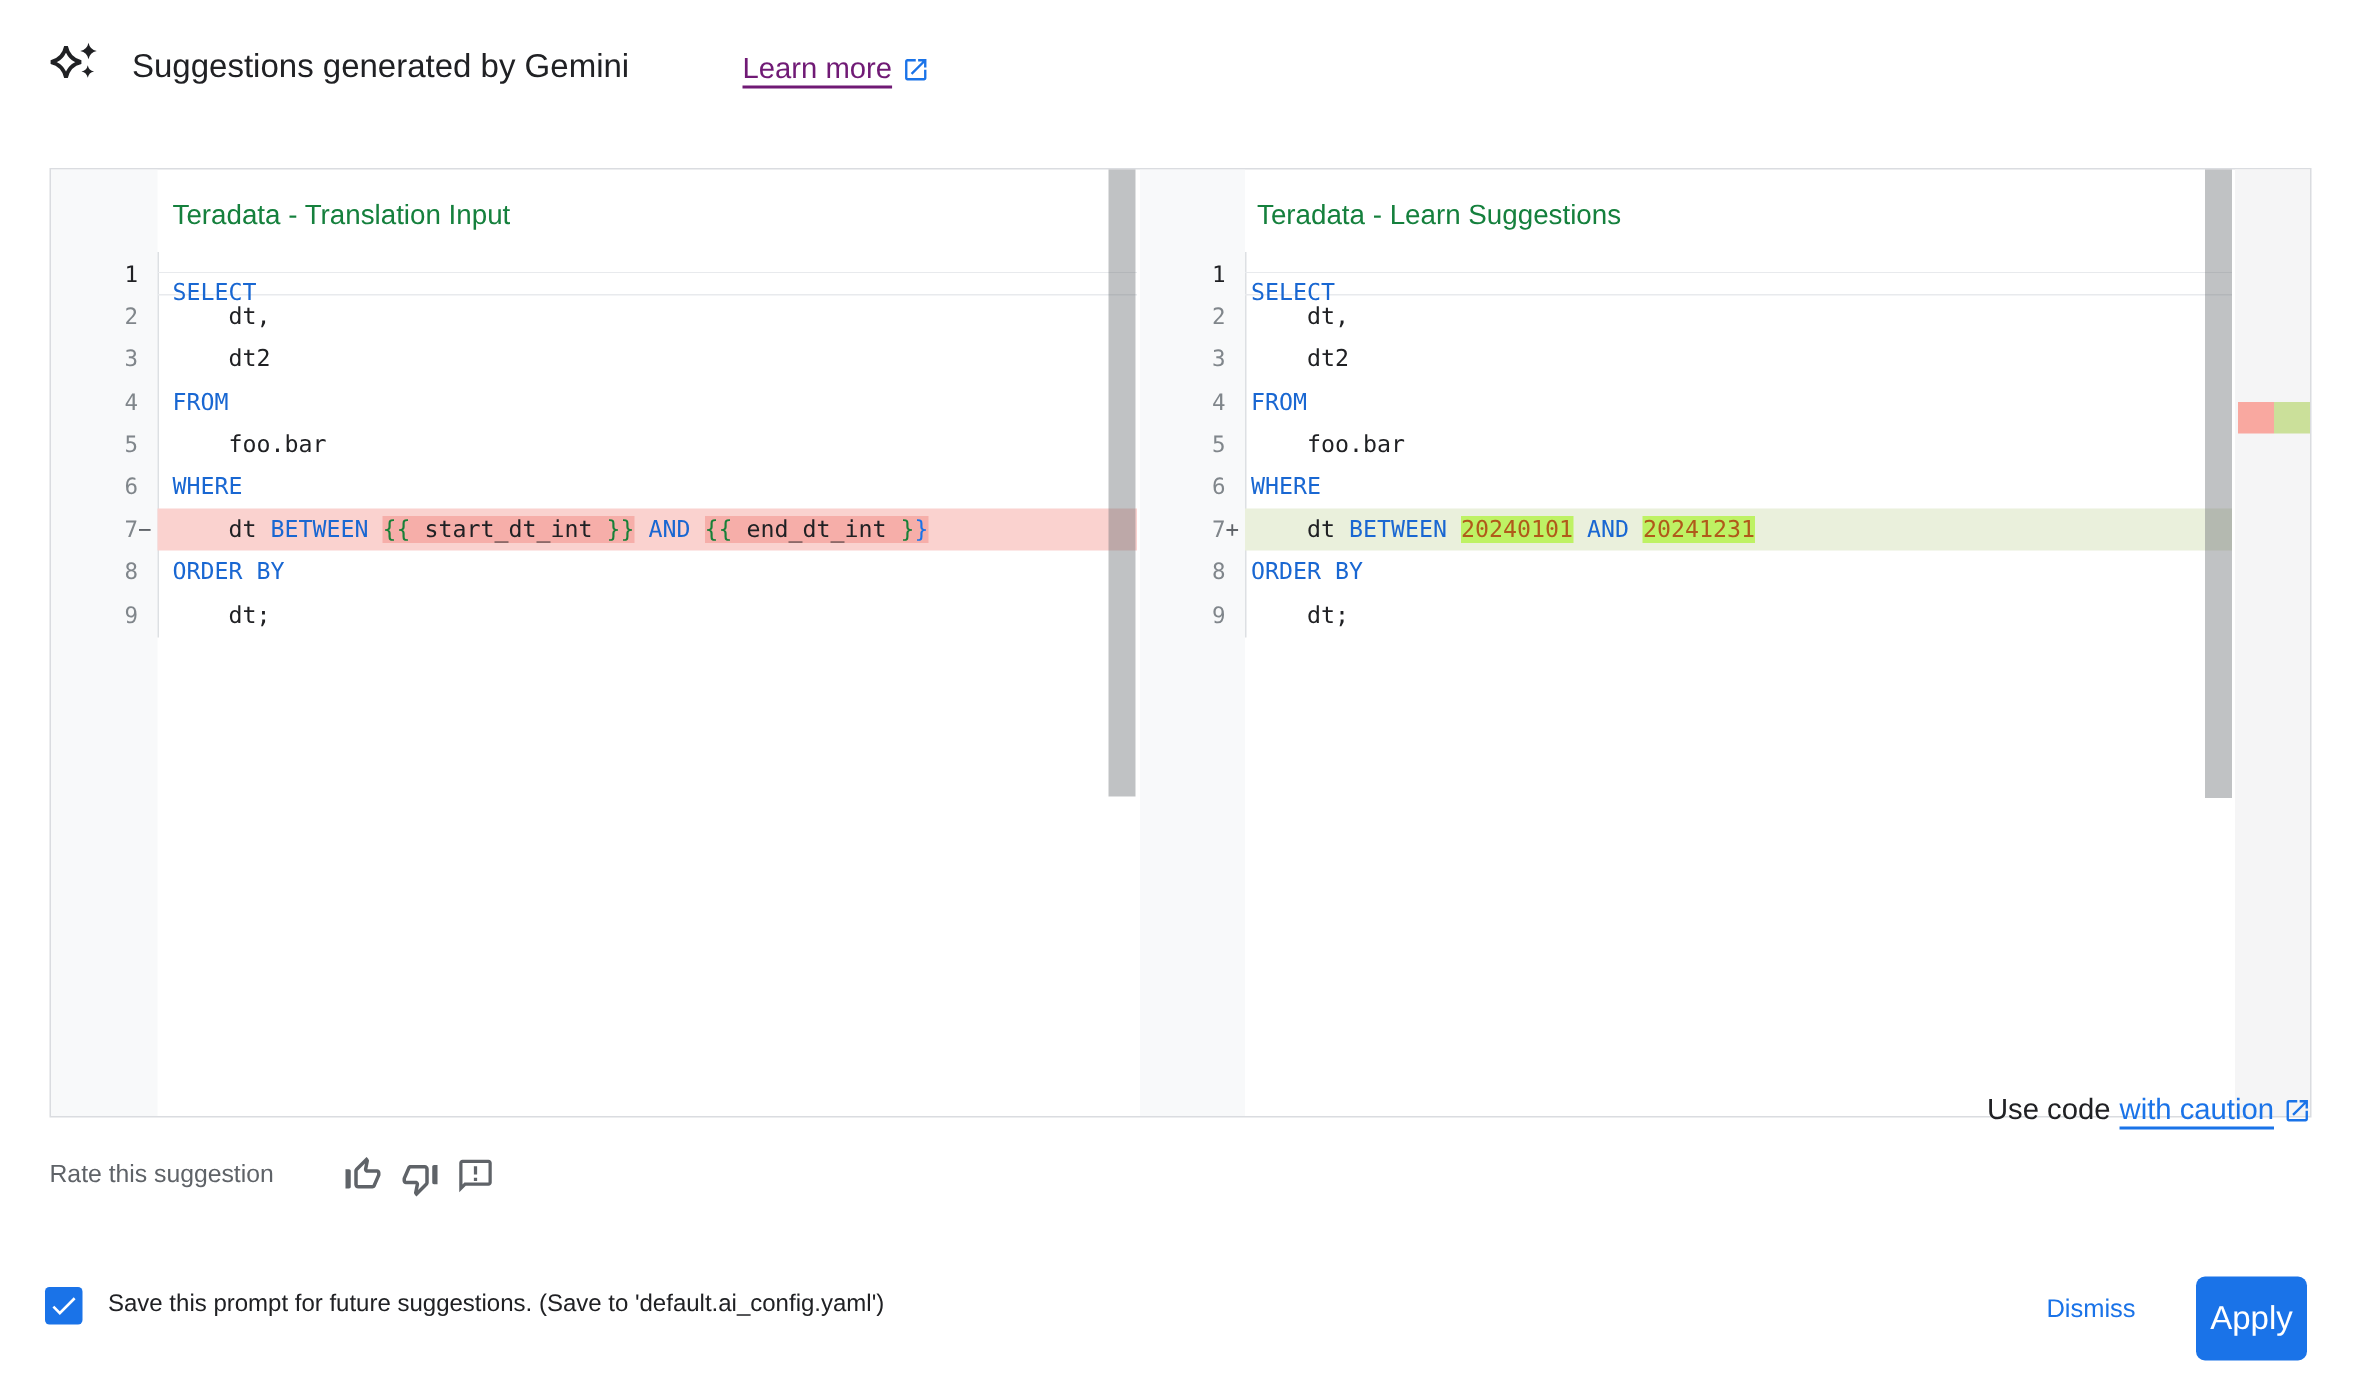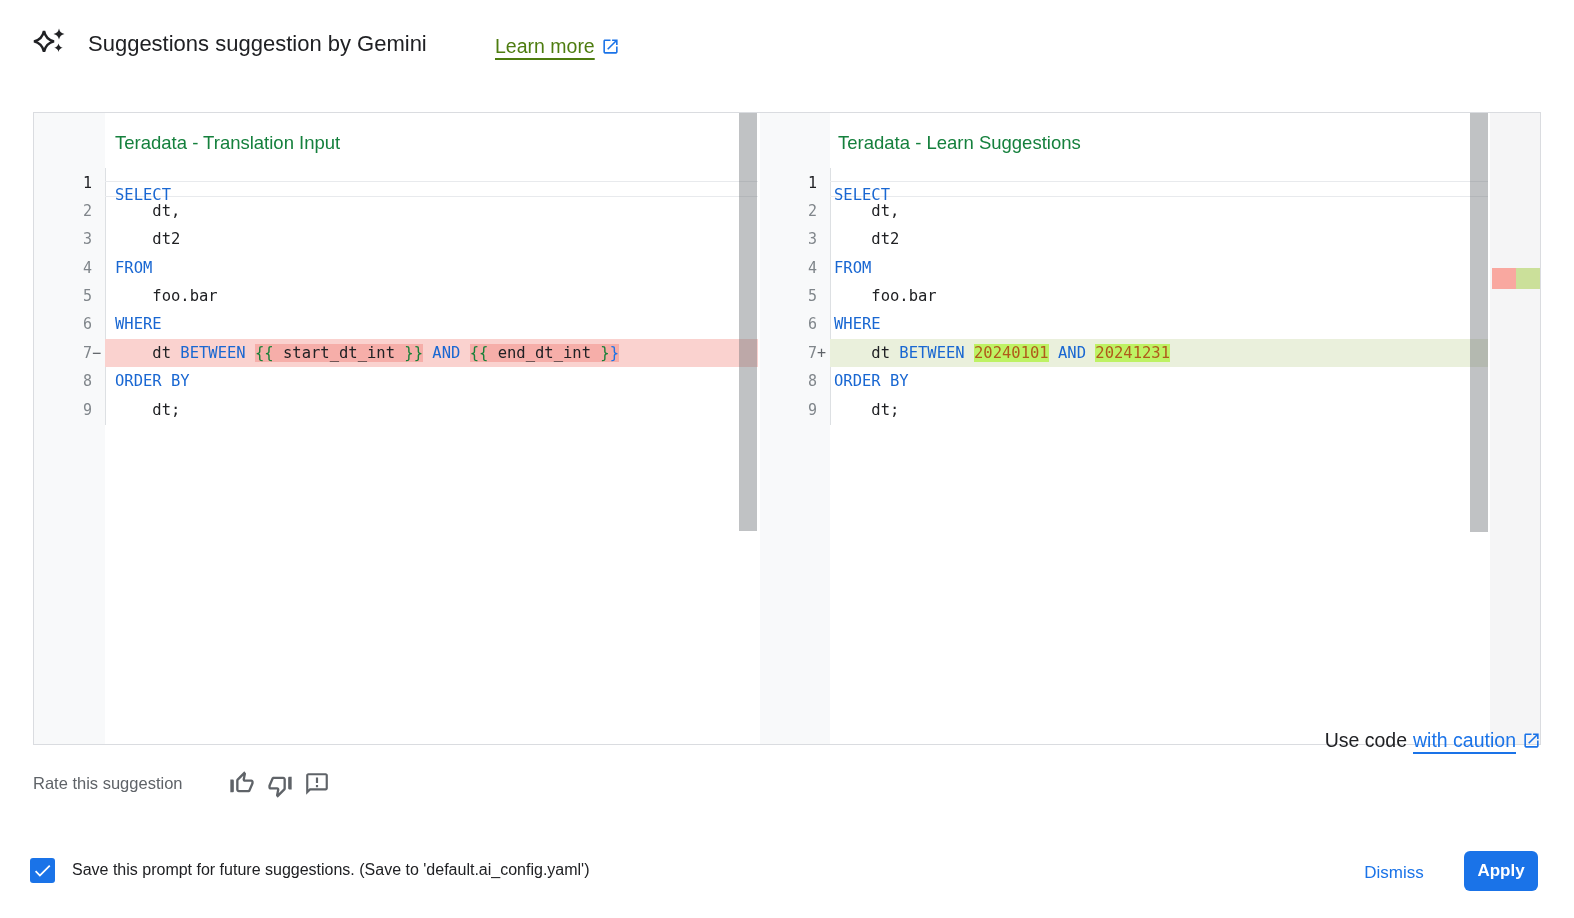--- a/index.html
+++ b/index.html
@@ -2,21 +2,21 @@
 <html><head>
 <meta charset="utf-8">
 <style>
   html,body{margin:0;padding:0;background:#fff;width:1574px;height:918px;overflow:hidden;
             font-family:"Liberation Sans", sans-serif;color:#202124;}
   .abs{position:absolute;}
 
   
   #header-icon{left:30px;top:26px;width:38px;height:42px;}
   #page-title{left:88px;top:31px;font-size:22px;color:#202124;}
-  #learn-more{left:495px;top:35px;font-size:19.5px;font-weight:500;color:#4d7c0f;cursor:pointer;
+  #learn-more{left:495px;top:35px;font-size:19.5px;font-weight:500;color:#701a75;cursor:pointer;
               text-decoration:underline;text-decoration-thickness:2px;text-underline-offset:5px;
               display:flex;align-items:center;gap:6px;}
   #learn-more .ext-icon{width:19px;height:19px;}
 
   
   #card{left:33px;top:112px;width:1506px;height:631px;border:1px solid #dadce0;background:#fff;}
   .editor{position:absolute;top:0;height:631px;overflow:hidden;}
   #editor-left{left:0;width:724px;}
   #editor-right{left:726px;width:728px;}
   .gutter-col{position:absolute;top:0;bottom:0;background:#f8f9fa;}
@@ -70,35 +70,35 @@
                  text-decoration-thickness:2px;text-underline-offset:5px;}
   #use-code .ext-icon{width:19px;height:19px;color:#1a73e8;}
 
   
   #save-checkbox{left:30px;top:858px;width:25px;height:25px;background:#1a73e8;border-radius:3px;
                  cursor:pointer;display:flex;align-items:center;justify-content:center;}
   #save-checkbox svg{width:21px;height:21px;}
   #checkbox-label{left:72px;top:861px;font-size:16px;color:#202124;}
   #dismiss-btn{left:1352px;top:852px;width:84px;height:42px;line-height:42px;text-align:center;
                color:#1a73e8;font-size:17px;font-weight:500;cursor:pointer;border-radius:4px;}
-  #apply-btn{left:1464px;top:851px;width:74px;height:40px;background:#1a73e8;border-radius:6px;
-             color:#fff;font-size:17px;font-weight:700;display:flex;align-items:center;
+  #apply-btn{left:1464px;top:851px;width:74px;height:56px;background:#1a73e8;border-radius:6px;
+             color:#fff;font-size:22px;font-weight:400;display:flex;align-items:center;
              justify-content:center;cursor:pointer;}
 </style>
 </head>
 <body>
 
 <div class="abs" id="header-icon">
   <svg viewBox="0 0 38 42" width="38" height="42">
     <path d="M14 5 Q15.8 13.6 24 15.4 Q15.8 17.2 14 25.8 Q12.2 17.2 4 15.4 Q12.2 13.6 14 5 Z" fill="none" stroke="#202124" stroke-width="2.5" stroke-linejoin="miter"></path>
     <path d="M29 2.5 Q29.9 7.1 34.5 8 Q29.9 8.9 29 13.5 Q28.1 8.9 23.5 8 Q28.1 7.1 29 2.5 Z" fill="#202124"></path>
     <path d="M28.5 17.5 Q29.2 21 32.7 21.7 Q29.2 22.4 28.5 25.9 Q27.8 22.4 24.3 21.7 Q27.8 21 28.5 17.5 Z" fill="#202124"></path>
   </svg>
 </div>
-<div class="abs" id="page-title">Suggestions suggestion by Gemini</div>
+<div class="abs" id="page-title">Suggestions generated by Gemini</div>
 <div class="abs" id="learn-more">
   <span>Learn more</span>
   <svg class="ext-icon" viewBox="0 0 24 24" fill="#1a73e8">
     <path d="M19 19H5V5h7V3H5c-1.11 0-2 .9-2 2v14c0 1.1.89 2 2 2h14c1.1 0 2-.9 2-2v-7h-2v7zM14 3v2h3.59l-9.83 9.83 1.41 1.41L19 6.41V10h2V3h-7z"></path>
   </svg>
 </div>
 
 <div class="abs" id="card">
 
   <div class="editor" id="editor-left">

